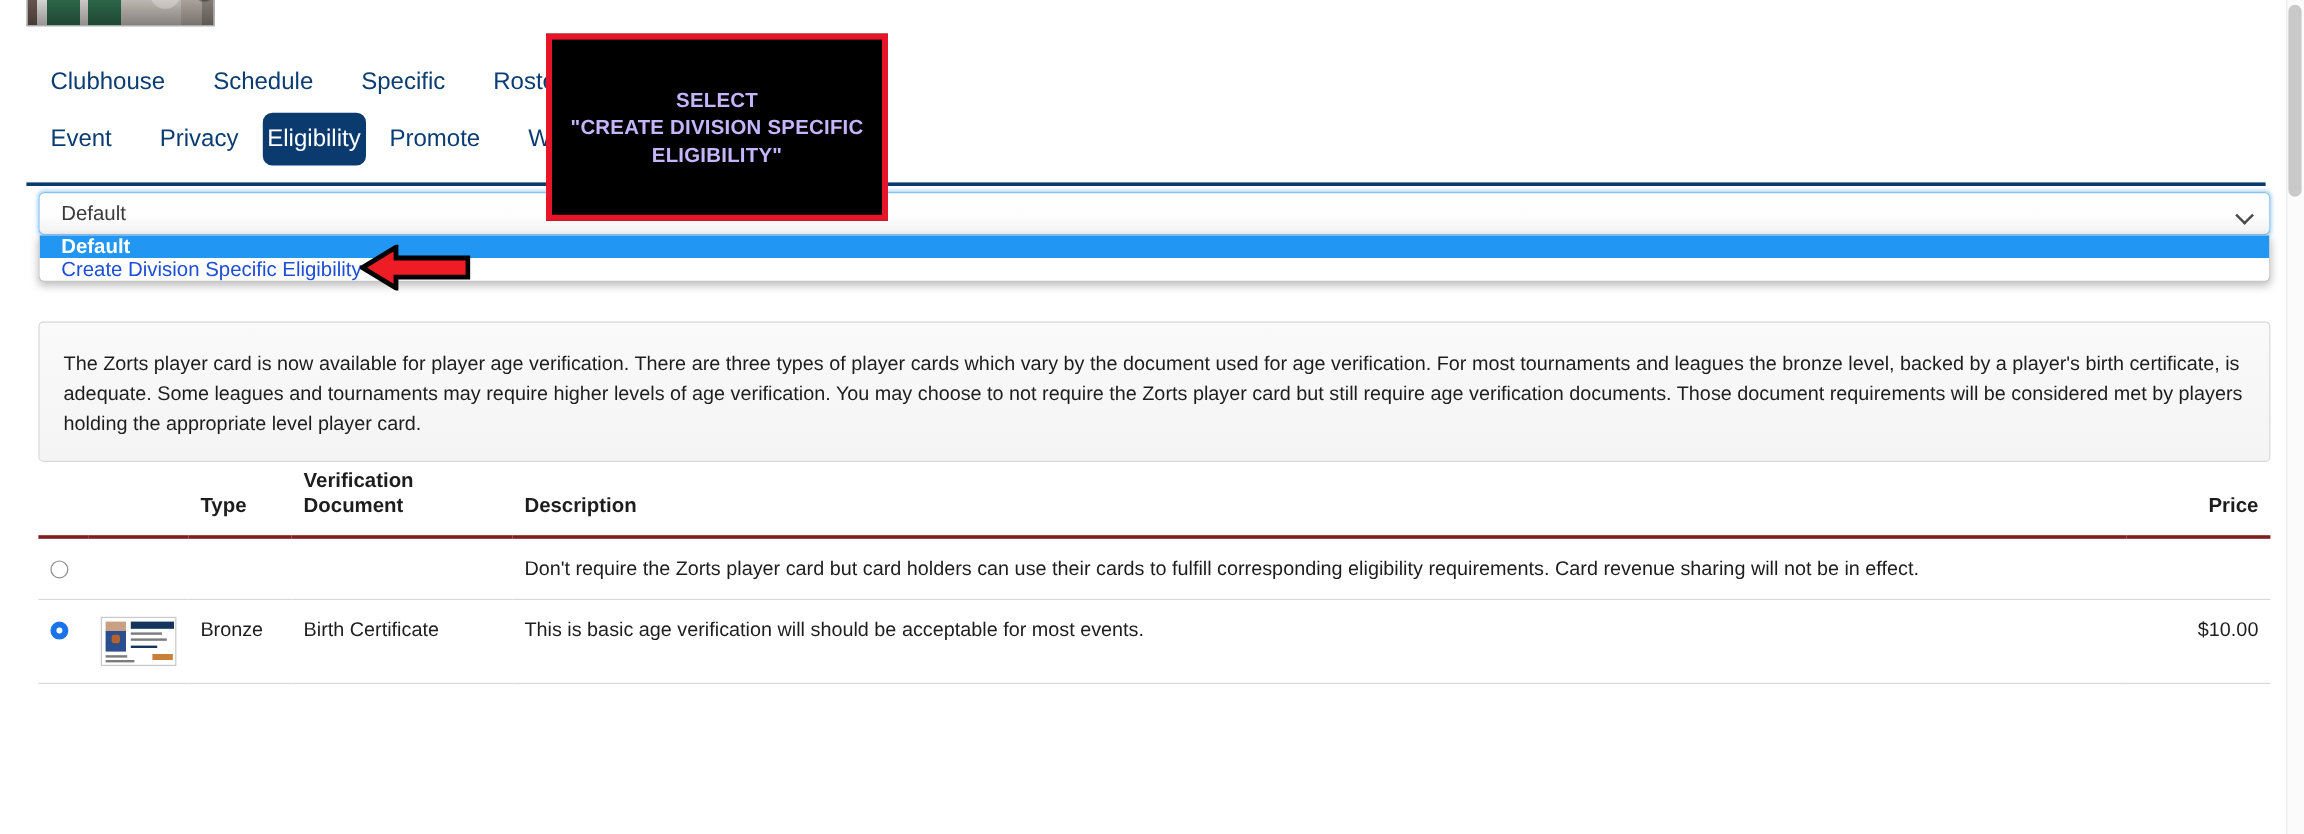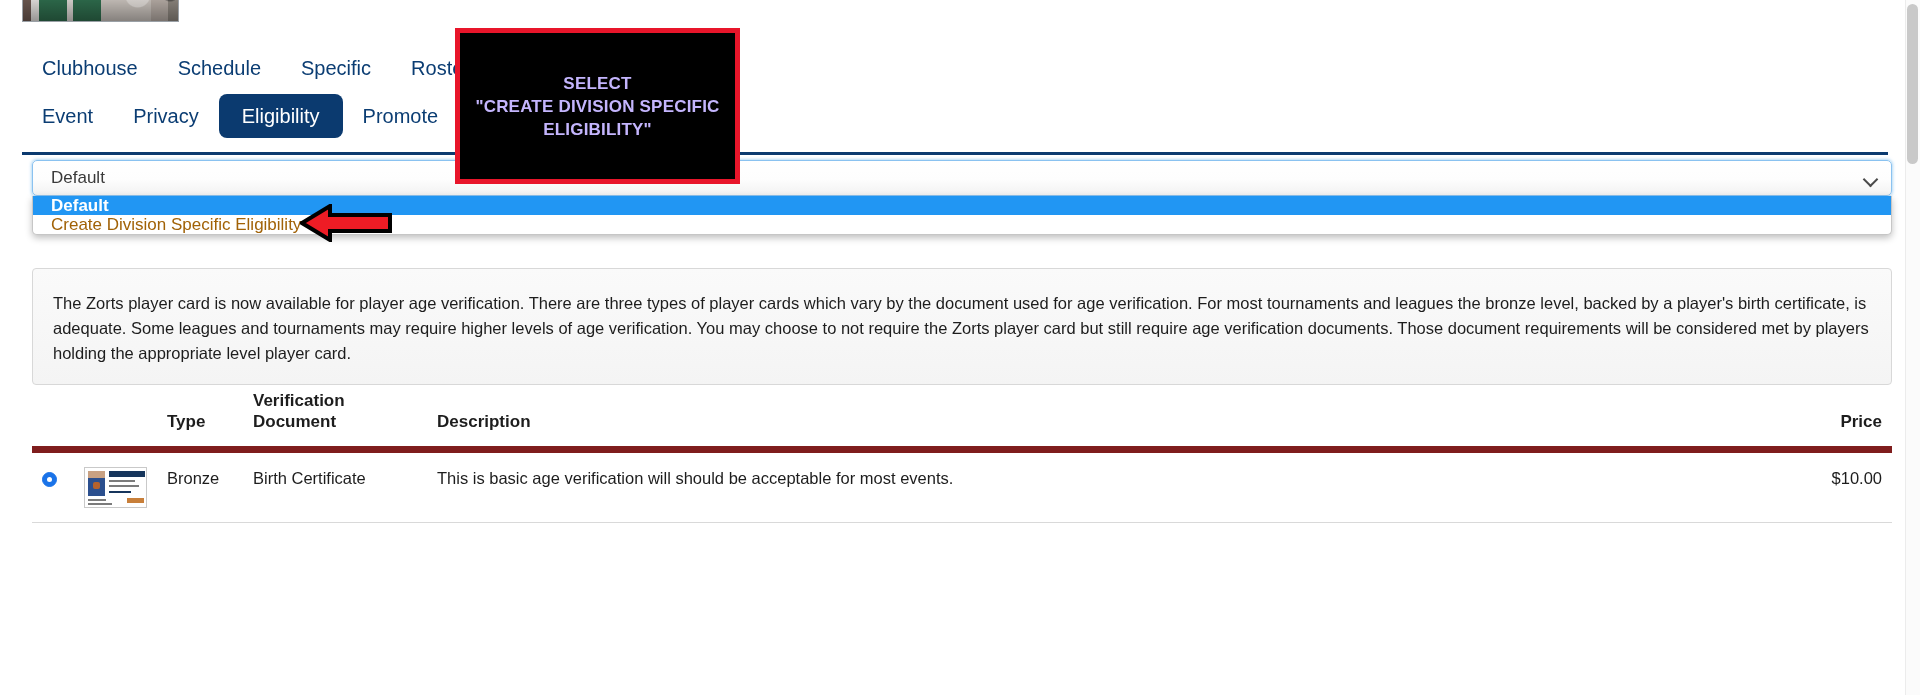--- a/index.html
+++ b/index.html
@@ -60,21 +60,21 @@
     font-size: 20px;
     padding: 10px 20px;
     text-decoration: none;
     white-space: nowrap;
     line-height: 1;
   }
   .nav-link.active {
     background: #0b3a6f;
     color: #ffffff;
     border-radius: 8px;
-    padding: 12px 23px;
+    padding: 12px 4px;
   }
 
   
   .nav-divider {
     position: absolute;
     left: 22px; right: 32px;
     top: 152px;
     height: 3px;
     background: #0b3a6f;
   }
@@ -118,21 +118,21 @@
     border-radius: 0 0 5px 5px;
     box-shadow: 0 3px 7px rgba(0,0,0,.25);
     overflow: hidden;
     z-index: 30;
   }
   .dd-option {
     height: 19px;
     line-height: 19px;
     padding: 0 0 0 18px;
     font-size: 17px;
-    color: #a16207;
+    color: #1d4ed8;
     white-space: nowrap;
   }
   .dd-option.selected {
     background: #2196f3;
     color: #ffffff;
     font-weight: bold;
   }
 
   
   .red-arrow {
@@ -191,21 +191,21 @@
     width: 1860px;
     border-collapse: collapse;
     font-size: 16.5px;
     color: #1d1d1d;
   }
   .cards-table th {
     font-weight: bold;
     text-align: left;
     vertical-align: bottom;
     padding: 8px 10px 14px 10px;
-    border-bottom: 7px solid #7f1d1d;
+    border-bottom: 3px solid #7f1d1d;
     font-size: 17px;
     line-height: 21px;
   }
   .cards-table td {
     padding: 14px 10px;
     vertical-align: top;
     border-bottom: 1px solid #d9d9d9;
     line-height: 22px;
   }
   .col-radio { width: 42px; }
@@ -348,20 +348,30 @@
         <th class="col-type">Type</th>
         <th class="col-doc">
           <span>Verification</span><br>
           <span>Document</span>
         </th>
         <th class="col-desc">Description</th>
         <th class="col-price">Price</th>
       </tr>
     </thead>
     <tbody>
+      <tr>
+        <td class="col-radio">
+          <span class="radio"></span>
+        </td>
+        <td class="col-img"></td>
+        <td class="col-type"></td>
+        <td class="col-doc"></td>
+        <td class="col-desc">Don't require the Zorts player card but card holders can use their cards to fulfill corresponding eligibility requirements. Card revenue sharing will not be in effect.</td>
+        <td class="col-price"></td>
+      </tr>
       <tr>
         <td class="col-radio">
           <span class="radio checked"></span>
         </td>
         <td class="col-img">
           <div class="card-thumb">
             <div class="photo"></div>
             <div class="hdr"></div>
             <div class="ln" style="left:24px;top:12px;width:26px;"></div>
             <div class="ln" style="left:24px;top:17px;width:30px;"></div>

